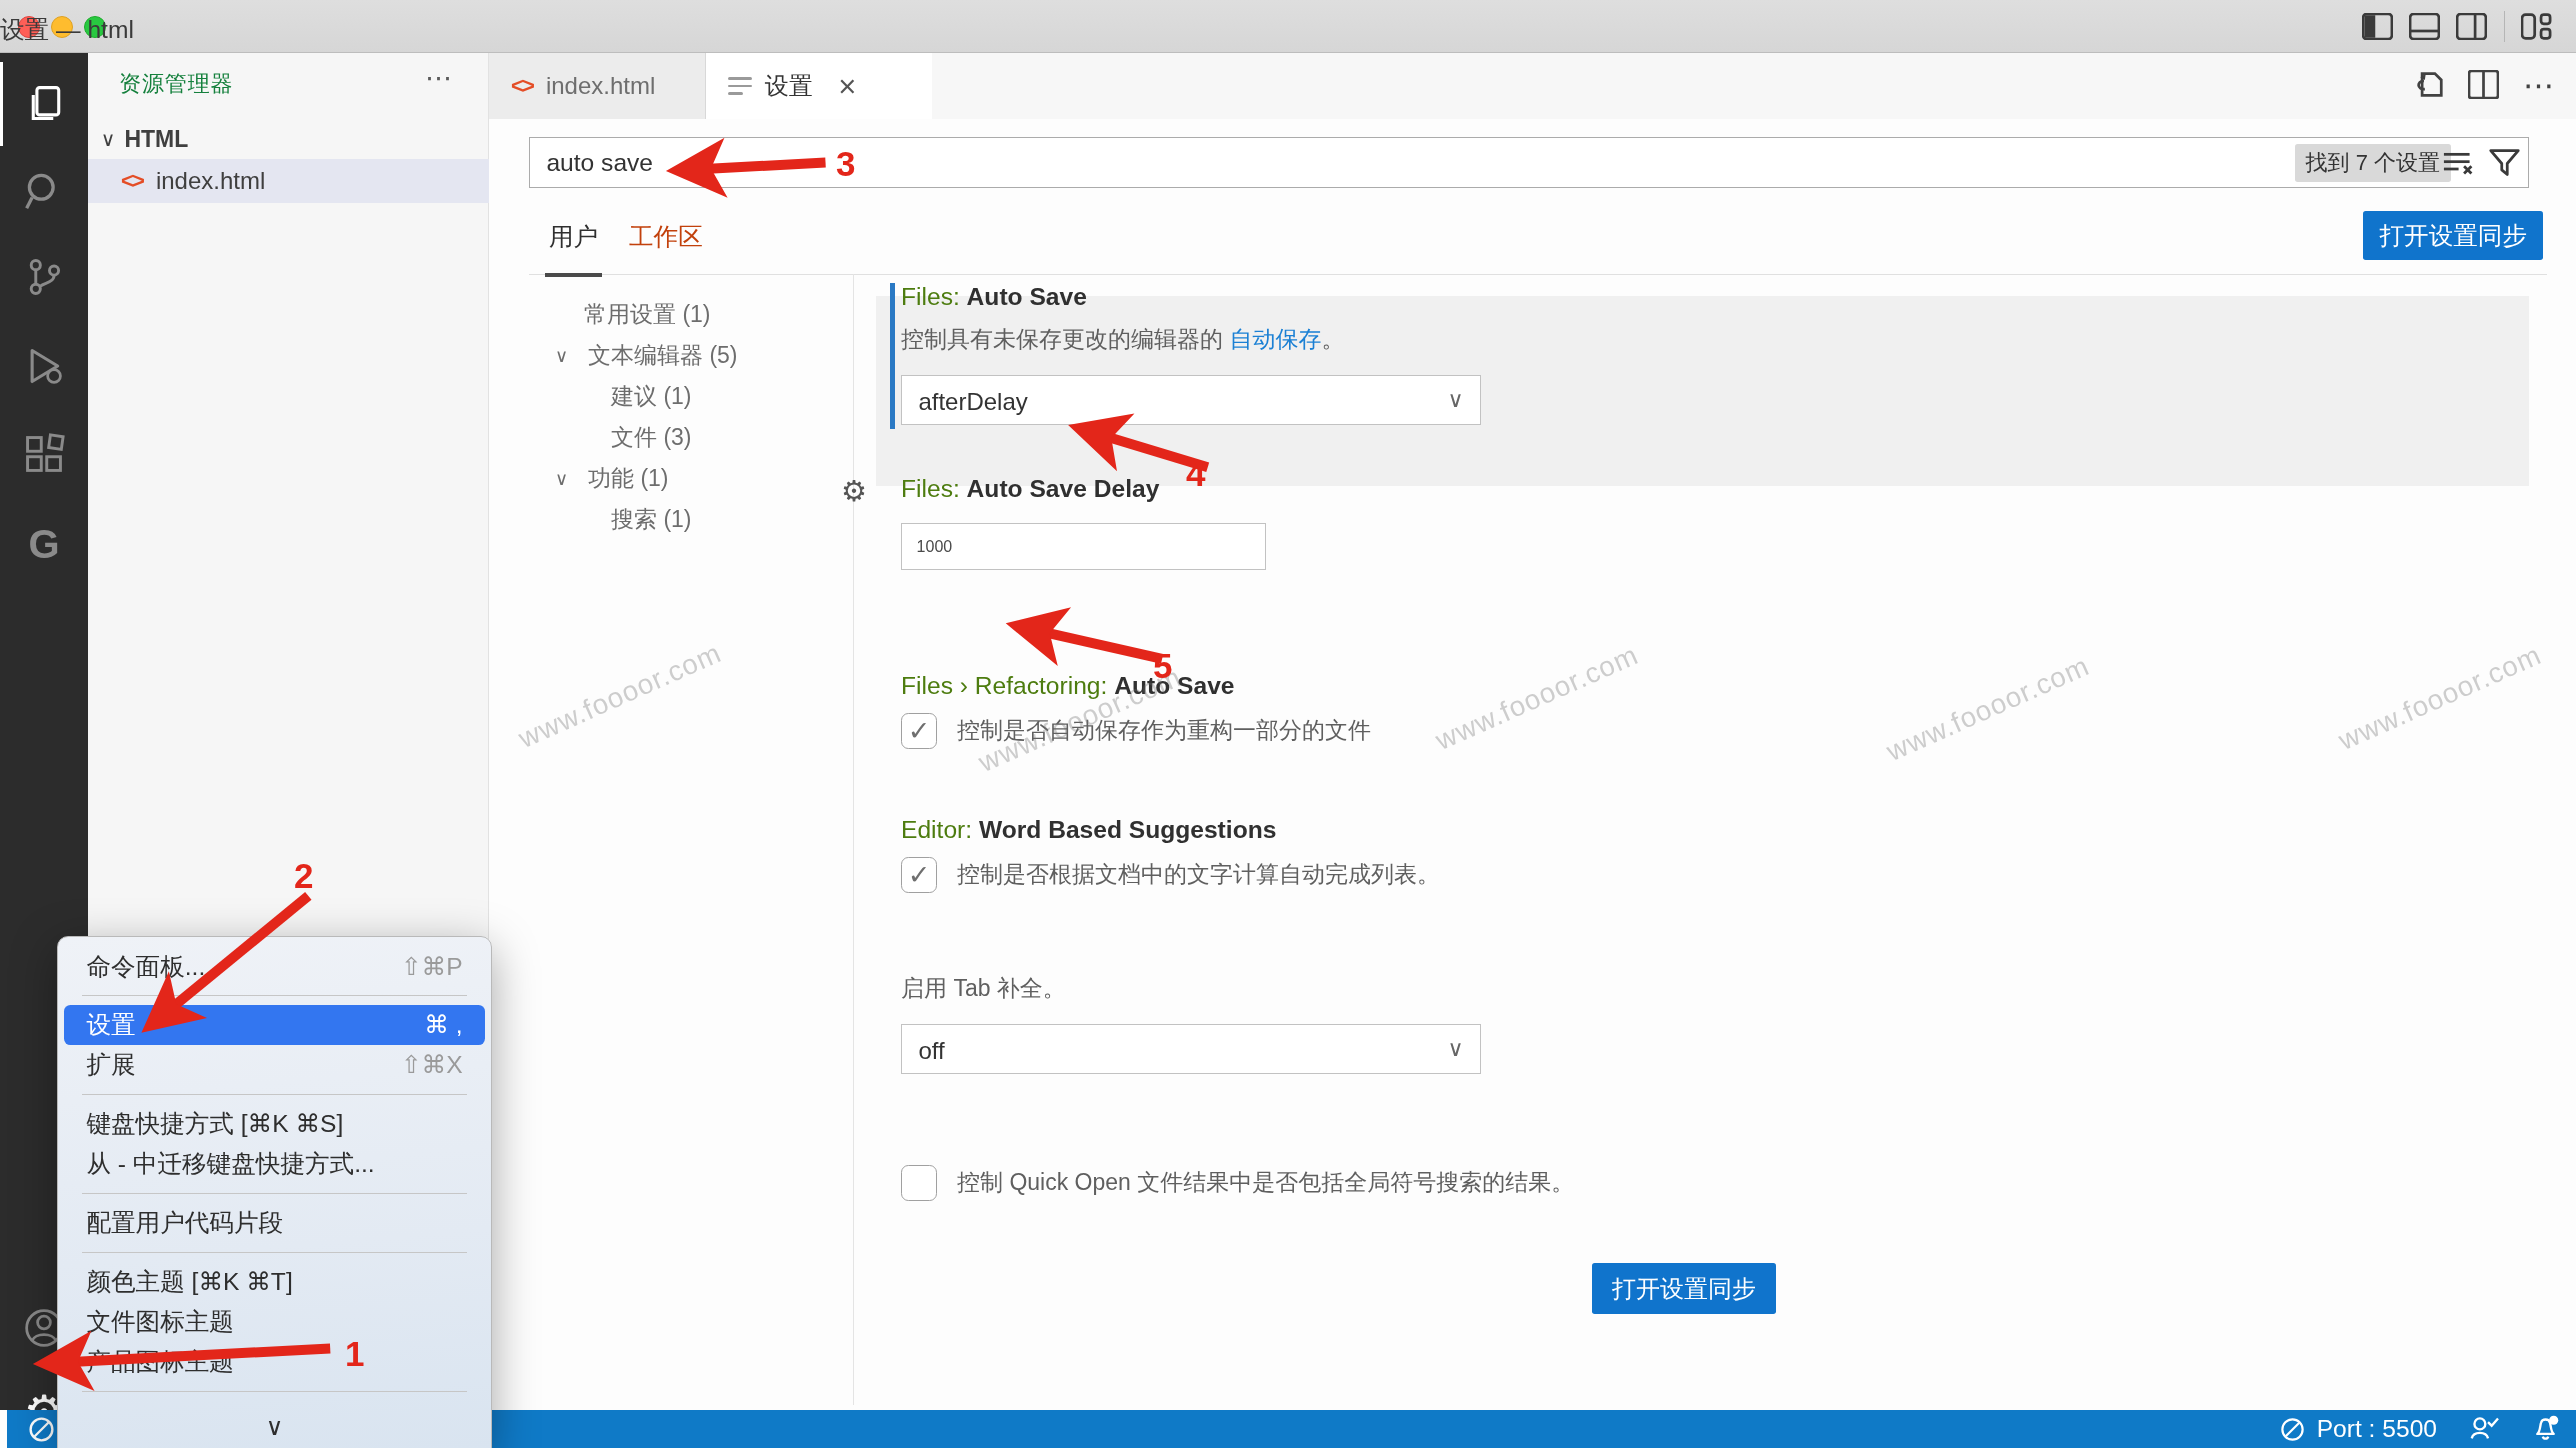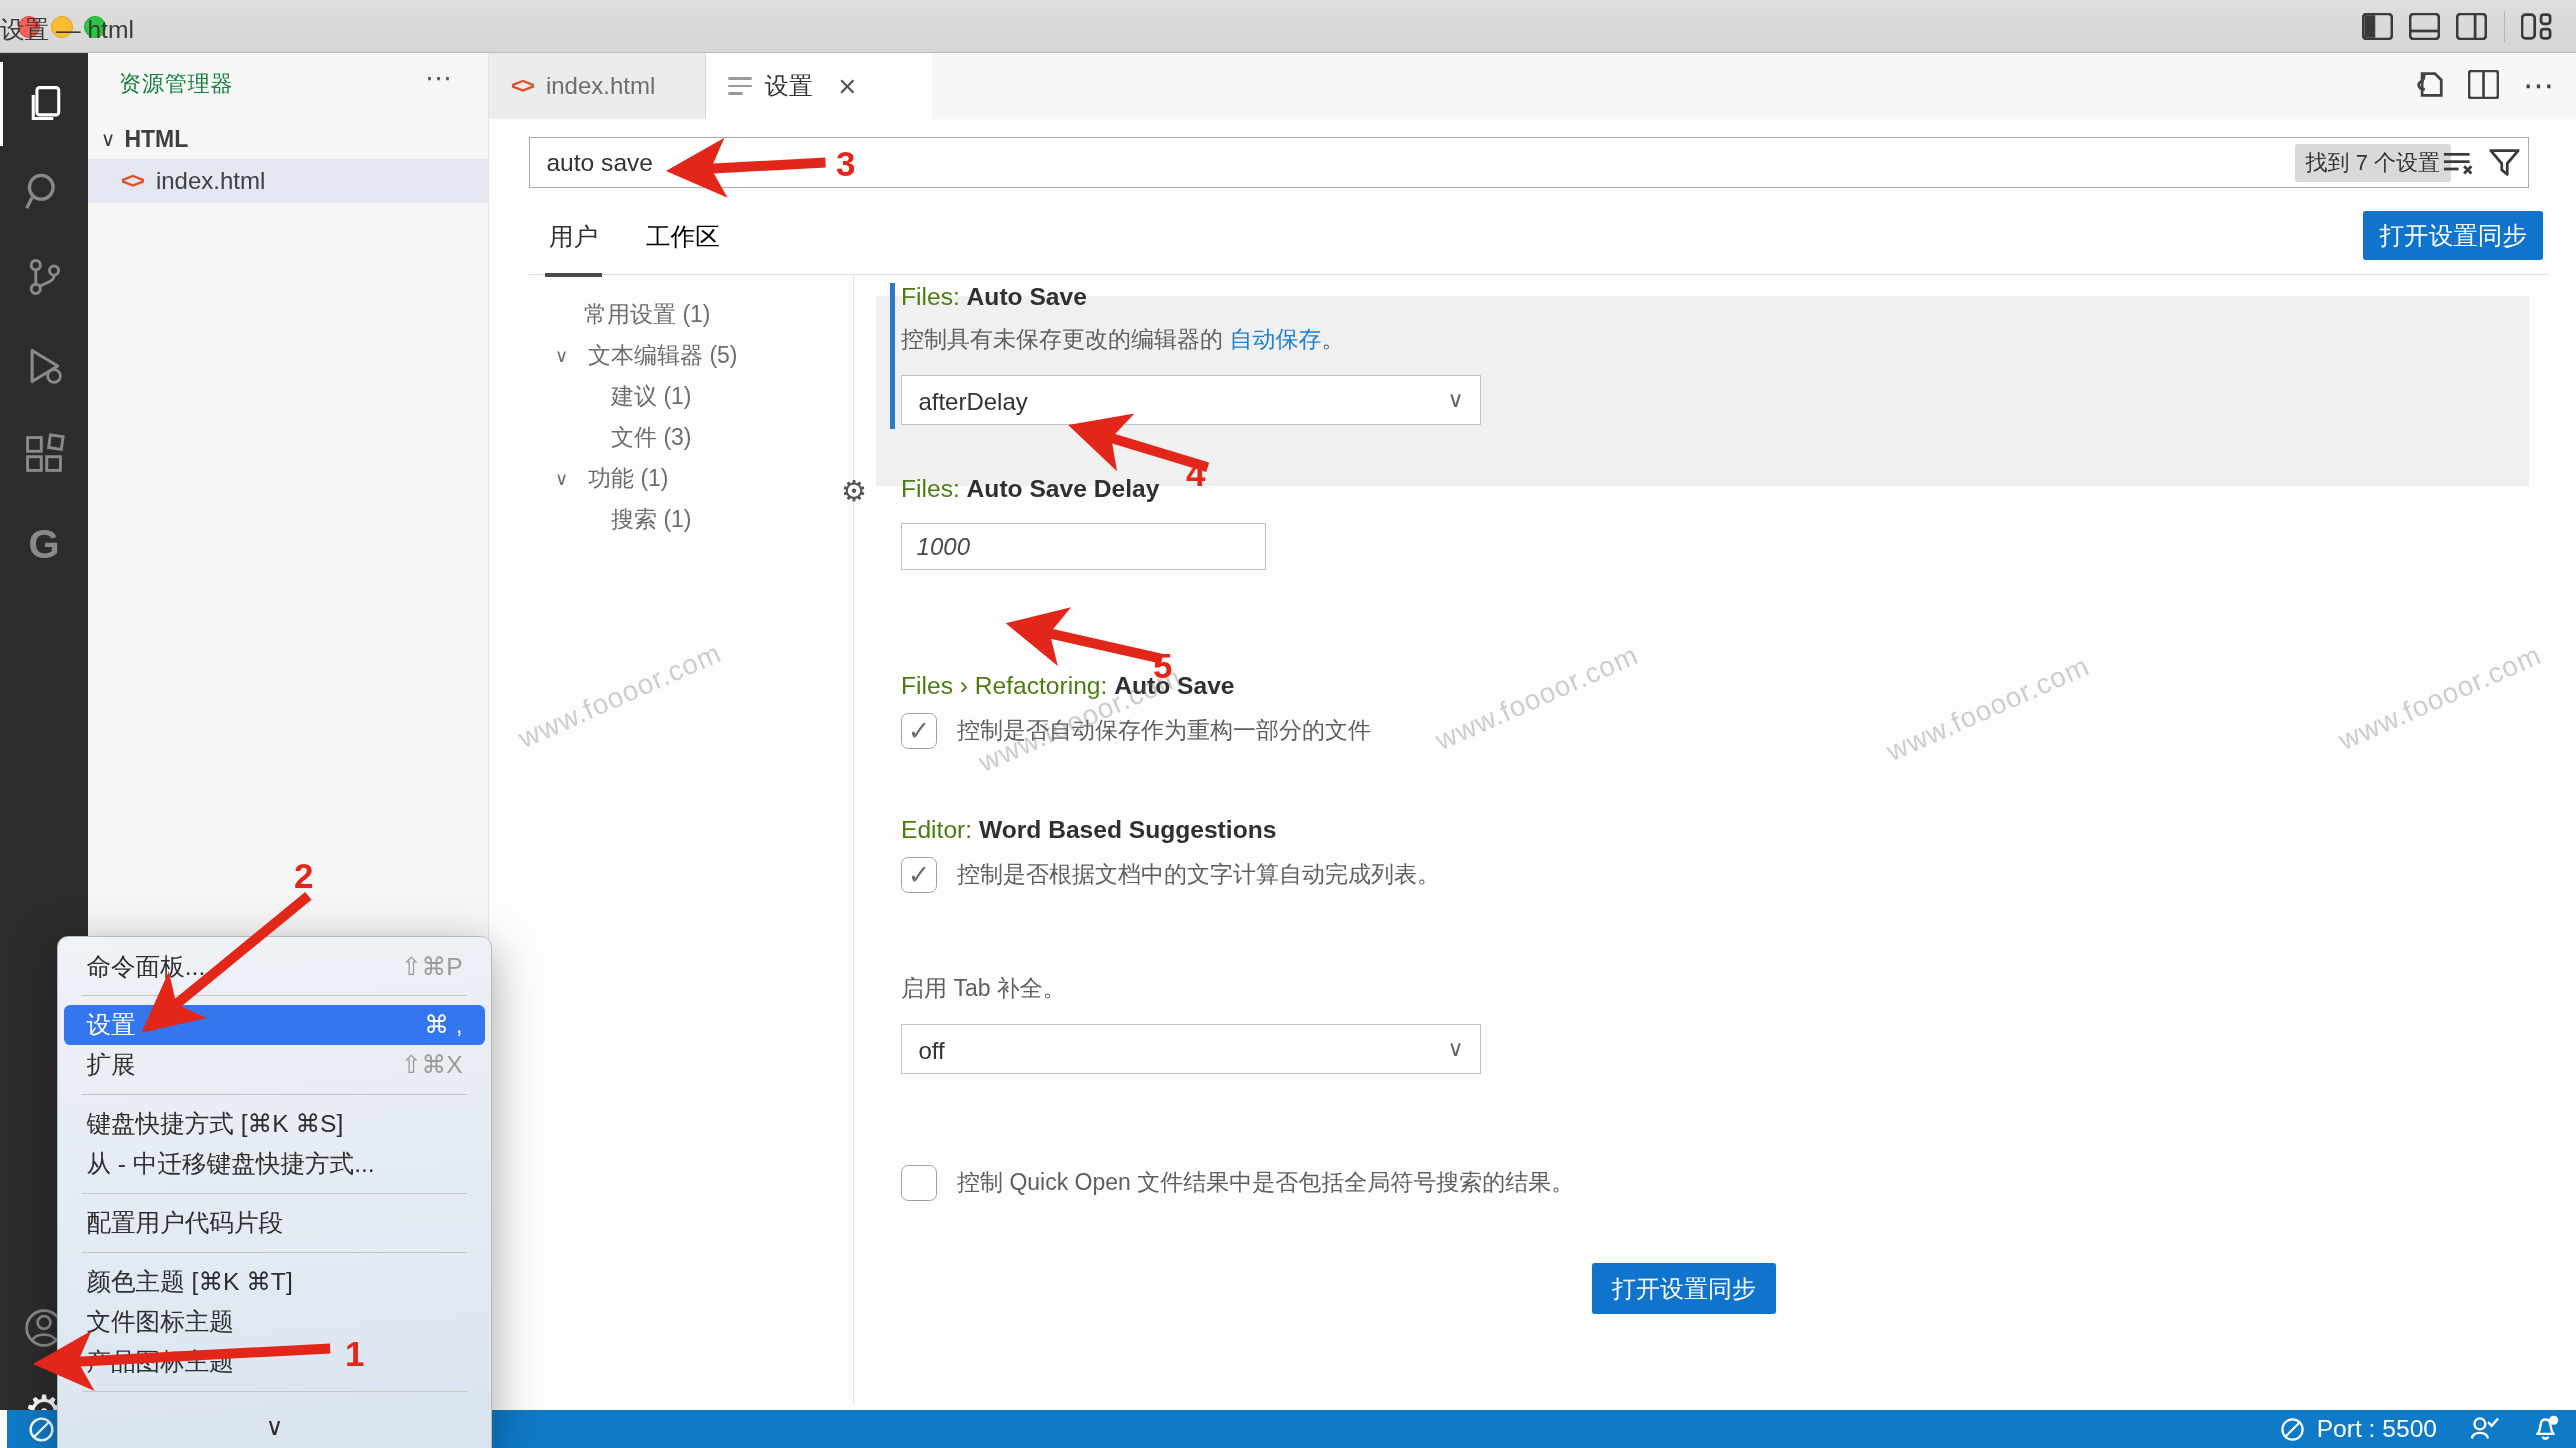--- a/index.html
+++ b/index.html
@@ -64,42 +64,42 @@
   .search-input { position:absolute; left:0; top:0; width:100%; height:100%; border:none; outline:none;
     font-size:24.6px; color:#333; padding-left:16.4px; background:transparent; font-family:"Liberation Sans",sans-serif; }
   .search-badge { position:absolute; right:77px; top:6.4px; height:38px; background:#d9d9d9; border-radius:2.7px;
     font-size:22px; color:#333; display:flex; align-items:center; padding:0 11px; }
   .search-icons { position:absolute; right:7.3px; top:9px; display:flex; gap:11px; }
 
   .scope-row { position:absolute; left:40px; top:88px; width:2018px; height:68px; border-bottom:1.8px solid #e0e0e0; }
   .scope-tab { position:absolute; top:12.8px; font-size:24.6px; }
   .scope-user { left:20px; color:#2f2f2f; }
   .scope-user::after { content:""; position:absolute; left:-3.6px; right:-3.6px; bottom:-24px; height:3.6px; background:#4a4a4a; }
-  .scope-ws { left:117px; color:#000000;font-family:Liberation Serif, serif; }
+  .scope-ws { left:100px; color:#c2410c;font-family:Liberation Serif, serif; }
   .sync-btn { position:absolute; right:3.6px; top:3.6px; height:49px; background:#1074cc; color:#fff;
     font-size:24.6px; display:flex; align-items:center; padding:0 16.4px; border-radius:2.7px; }
 
   .toc { position:absolute; left:22px; top:175px; width:338px; }
   .toc-row { position:relative; height:41px; display:flex; align-items:center; font-size:23px; color:#6d6d6d; }
   .toc-chev { position:absolute; font-size:18px; color:#6d6d6d; }
   .toc-divider { position:absolute; left:364px; top:155px; width:0.9px; height:1131px; background:#e4e4e4; }
 
   .slist { position:absolute; left:412px; top:155px; width:1651px; }
   .s-title { font-size:24.6px; }
   .s-title .cat { color:#4d7c0f; }
   .s-title .name { color:#303030; font-weight:bold; }
   .s-desc { font-size:23px; color:#5f5f5f; margin-top:12.8px; }
   .s-link { color:#1b80d4; }
   .s-code { font-family:"DejaVu Sans Mono", monospace; color:#a5342d; font-size:22px; }
   .selectbox { position:relative; width:580px; height:50px; background:#fff; border:0.9px solid #c2c2c2; margin-top:20px; }
   .selectbox .val { position:absolute; left:16.4px; top:12px; font-size:24px; color:#333; }
   .selectbox .chev { position:absolute; right:16.4px; top:11px; font-size:22px; color:#666; }
   .textbox { position:relative; width:365px; height:47px; background:#fff; border:0.9px solid #c2c2c2; margin-top:20px; }
-  .textbox input { width:100%; height:100%; border:none; outline:none; font-size:24px; color:#4a4a4a;
-    padding-left:14.6px; background:transparent; font-family:"Liberation Sans",sans-serif;font-style:italic; }
+  .textbox input { width:100%; height:100%; border:none; outline:none; font-size:16px; color:#4a4a4a;
+    padding-left:14.6px; background:transparent; font-family:"Liberation Sans",sans-serif; }
   .chk-row { display:flex; align-items:center; margin-top:12.8px; }
   .checkbox { width:36px; height:36px; border:1.8px solid #a0a0a0; border-radius:7.3px; background:#fff;
     display:flex; align-items:center; justify-content:center; font-size:27px; color:#6f6f6f; }
   .chk-label { margin-left:20px; font-size:23px; color:#5f5f5f; }
 
   .item { position:absolute; left:0; }
   .item1 { top:9px; }
   .mod-bar { position:absolute; left:-11px; top:0; width:4.6px; height:146px; background:#2a79c4; }
   .item2-bg { position:absolute; left:-25.5px; top:177px; width:1653px; height:190px; background:#f0f0f0; }
   .item2 { top:201px; }

